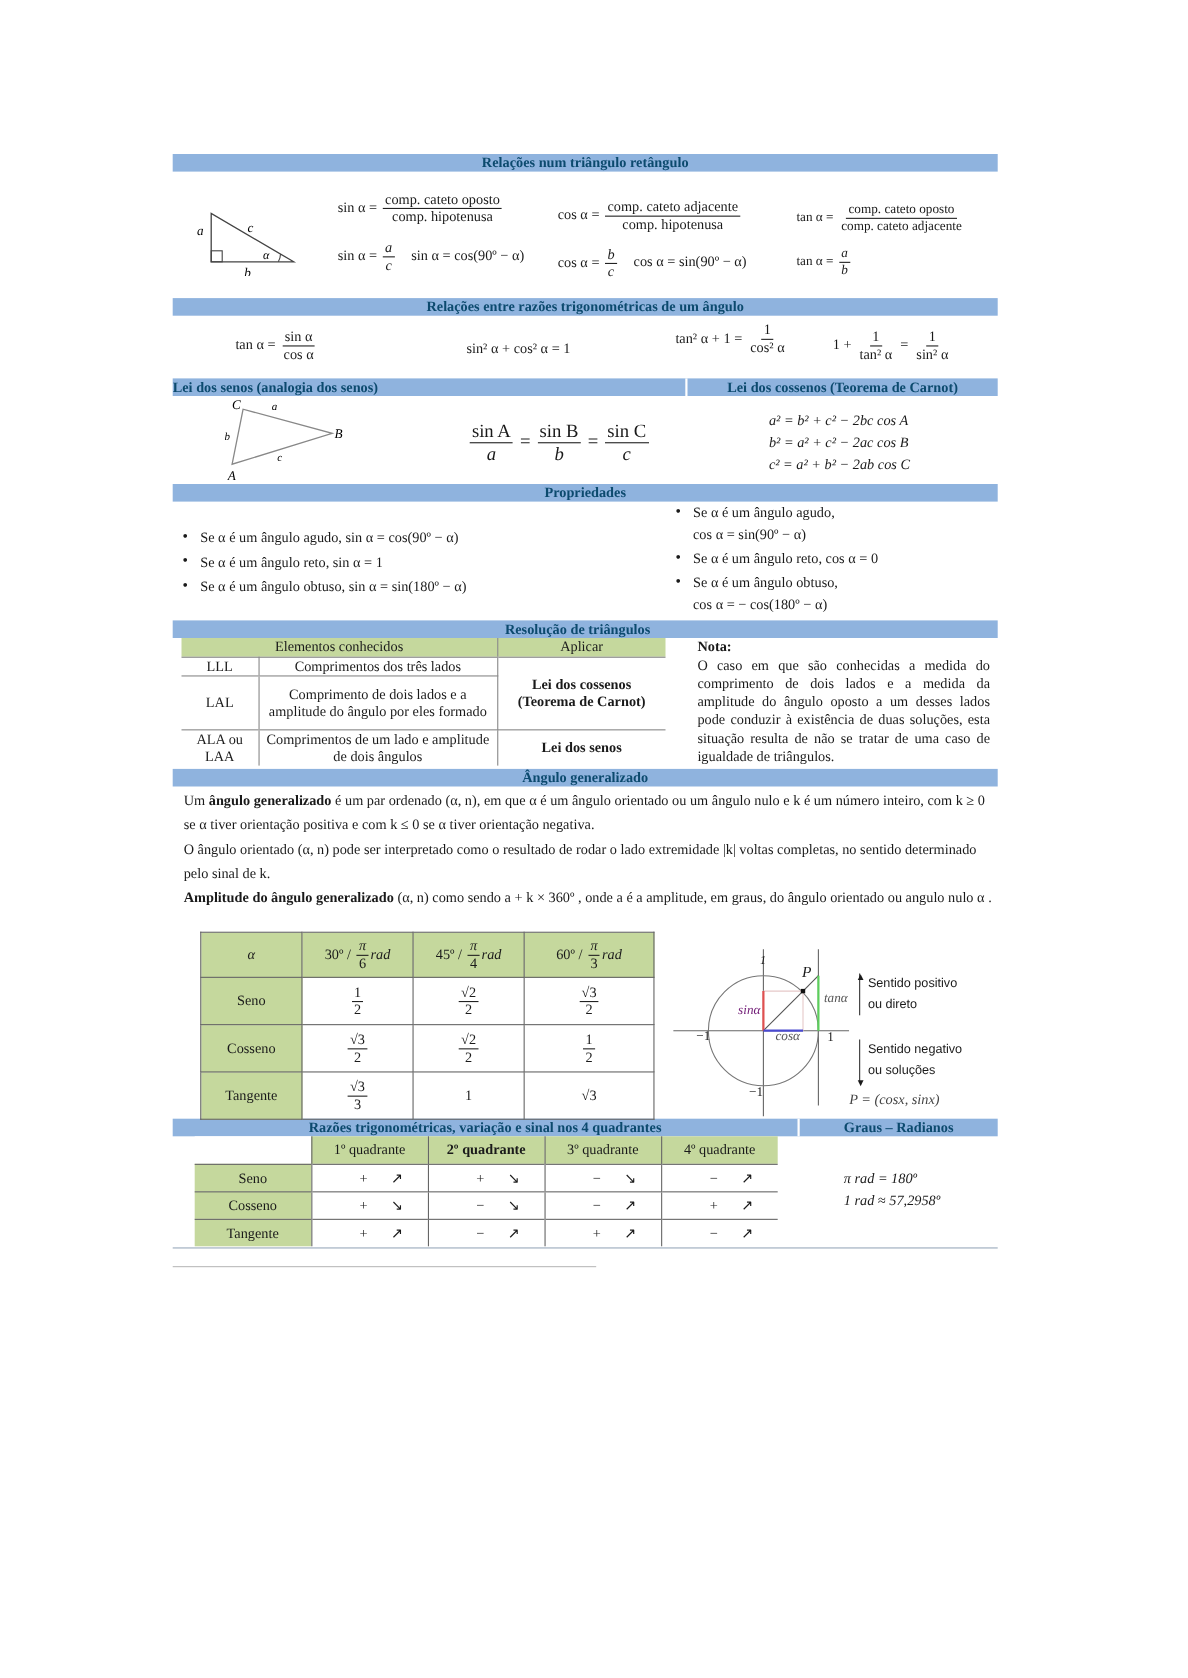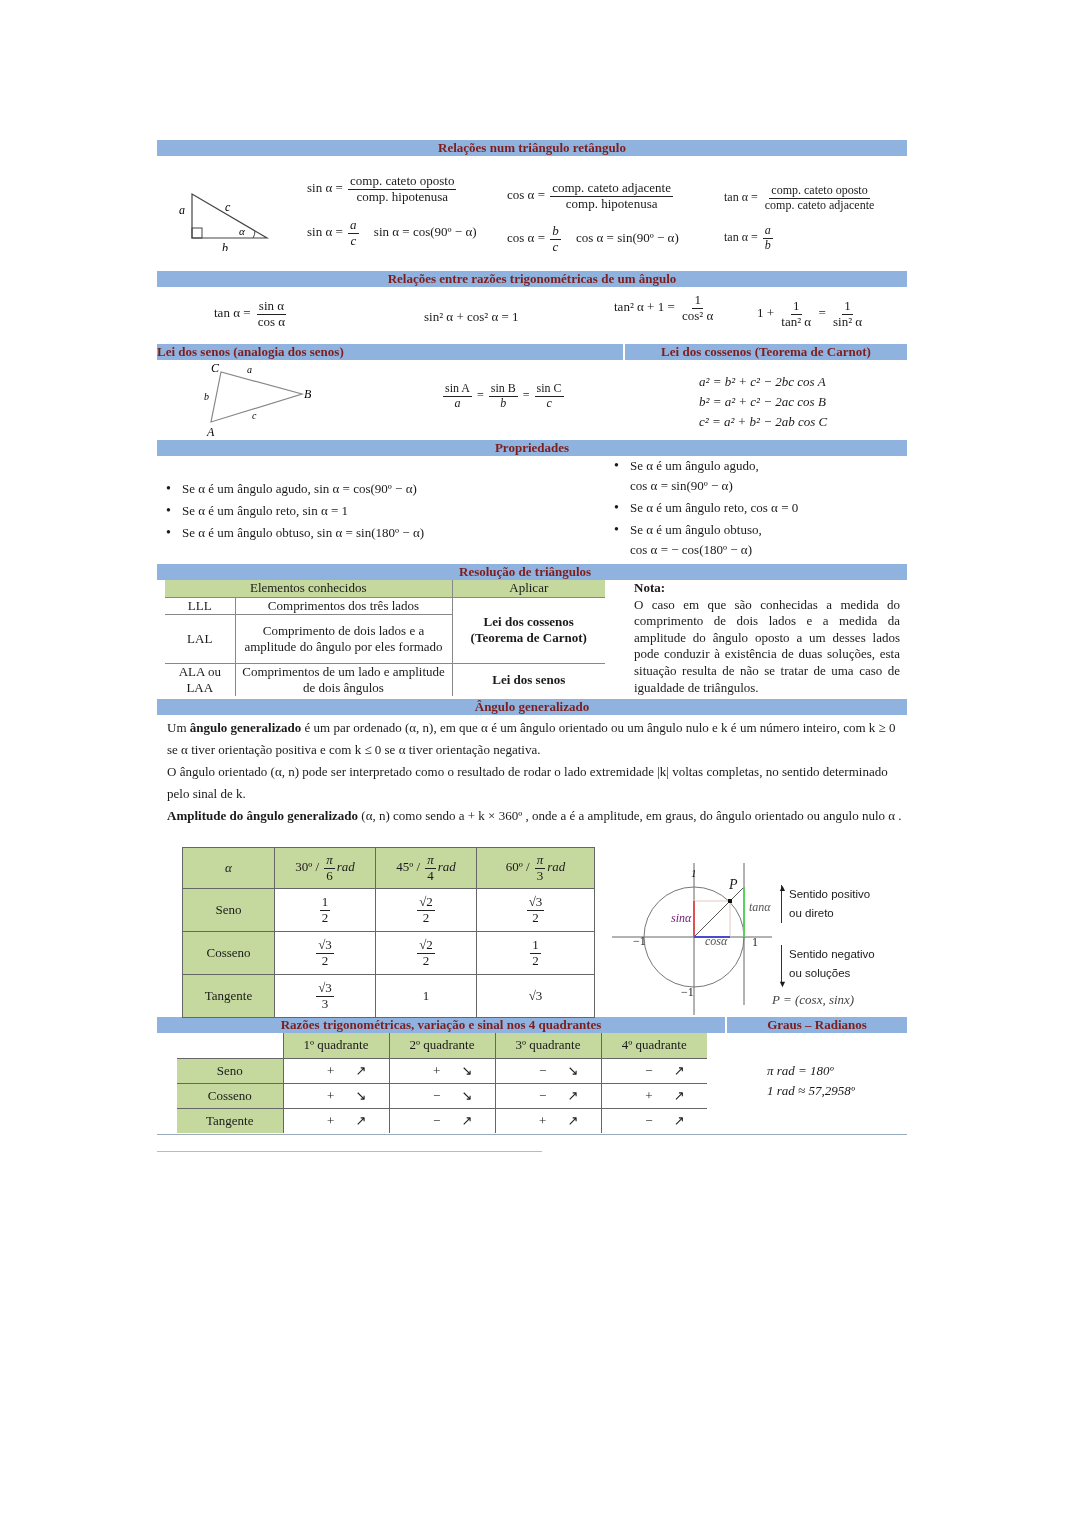--- a/index.html
+++ b/index.html
@@ -1,19 +1,19 @@
 <!DOCTYPE html>
 <html><head>
 <meta charset="utf-8">
 <style>
   * { box-sizing: border-box; margin: 0; padding: 0; }
   html, body { width: 1080px; height: 1525px; background: #ffffff; }
   body { font-family: "Liberation Serif", serif; color: #1a1a1a; position: relative; overflow: hidden; }
   .page { position: absolute; left: 157px; top: 140px; width: 750px; }
-  .band { background: #8fb3de; height: 16px; font-weight: bold; font-size: 13px; text-align: center; line-height: 16px; color: #7f1d1d; }
+  .band { background: #8fb3de; height: 16px; font-weight: bold; font-size: 13px; text-align: center; line-height: 16px; color: #0c4a6e; }
   .band.split { display: flex; }
   .band.split > div { text-align: center; }
   .band .sep { border-left: 2px solid #ffffff; }
   .sec { position: relative; }
   .math { font-family: "Liberation Serif", serif; font-size: 13px; white-space: nowrap; }
   .it { font-style: italic; }
   .frac { display: inline-flex; flex-direction: column; align-items: center; vertical-align: middle; margin: 0 2px; }
   .frac > .num { border-bottom: 1px solid #222; padding: 0 2px; line-height: 1.15; }
   .frac > .den { padding: 0 2px; line-height: 1.15; }
   .abs { position: absolute; }
@@ -131,21 +131,21 @@
   <div class="sec" style="height:80px;">
     <svg class="abs" style="left:40px;top:2px;" width="120" height="76">
       <polygon points="24,10 14,60 105,32" fill="none" stroke="#888" stroke-width="1.2"></polygon>
       <text x="14" y="10" font-style="italic" font-size="12" font-family="Liberation Serif, serif">C</text>
       <text x="50" y="11" font-style="italic" font-size="10" font-family="Liberation Serif, serif">a</text>
       <text x="7" y="38" font-style="italic" font-size="10" font-family="Liberation Serif, serif">b</text>
       <text x="107" y="36" font-style="italic" font-size="12" font-family="Liberation Serif, serif">B</text>
       <text x="55" y="57" font-style="italic" font-size="10" font-family="Liberation Serif, serif">c</text>
       <text x="10" y="74" font-style="italic" font-size="12" font-family="Liberation Serif, serif">A</text>
     </svg>
-    <div class="abs math" style="left:284px;top:22px;font-size:12px;">
+    <div class="abs math" style="left:268px;top:22px;font-size:17px;">
       <span class="frac">
           <span class="num">sin A</span>
           <span class="den it">a</span>
         </span> =
       <span class="frac">
           <span class="num">sin B</span>
           <span class="den it">b</span>
         </span> =
       <span class="frac">
           <span class="num">sin C</span>
@@ -309,21 +309,21 @@
   <div class="band split">
     <div style="width:568px;">Razões trigonométricas, variação e sinal nos 4 quadrantes</div>
     <div class="sep" style="flex:1;">Graus – Radianos</div>
   </div>
   <div class="sec" style="height:102px;border-bottom:1px solid #9ab;">
     <table class="quad abs" style="left:20px;top:0;">
       <tbody>
           <tr>
         <td style="width:106px;background:#fff;"></td>
         <td class="green" style="width:106px;border-left:1px solid #666;">1º quadrante</td>
-        <td class="green" style="width:106px;border-left:1px solid #666;">2º quadrante</td>
+        <td class="green" style="width:106px;border-left:1px solid #666;font-weight:bold;">2º quadrante</td>
         <td class="green" style="width:106px;border-left:1px solid #666;">3º quadrante</td>
         <td class="green" style="width:106px;border-left:1px solid #666;">4º quadrante</td>
       </tr>
       <tr style="border-top:1px solid #666;">
         <td class="green">Seno</td>
         <td style="border-left:1px solid #666;"><span style="display:inline-block;width:50px;">+</span><span>↗</span></td>
         <td style="border-left:1px solid #666;"><span style="display:inline-block;width:50px;">+</span><span>↘</span></td>
         <td style="border-left:1px solid #666;"><span style="display:inline-block;width:50px;">−</span><span>↘</span></td>
         <td style="border-left:1px solid #666;"><span style="display:inline-block;width:50px;">−</span><span>↗</span></td>
       </tr>

